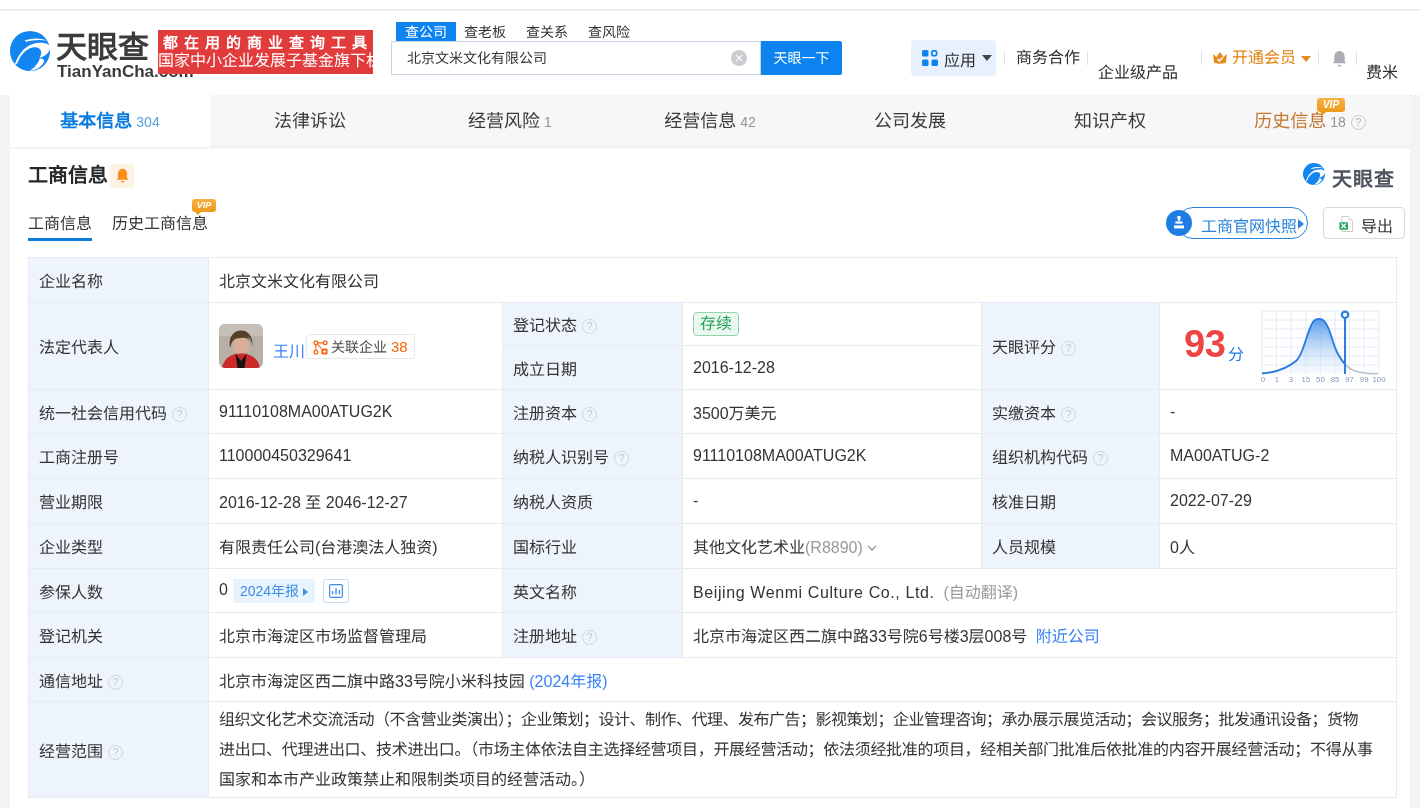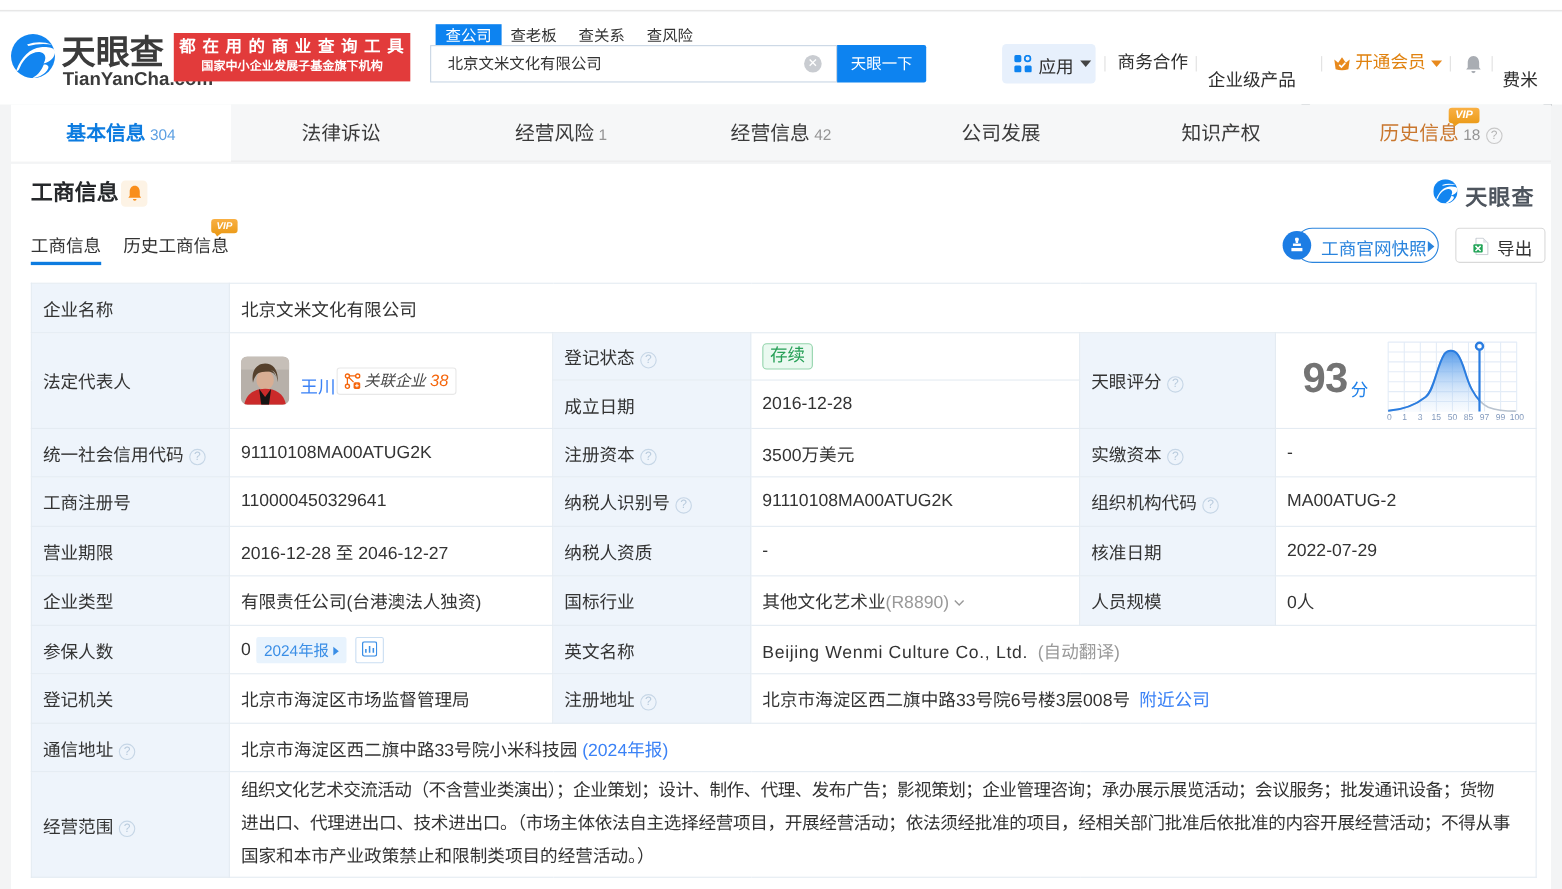--- a/index.html
+++ b/index.html
@@ -9,21 +9,21 @@
 #root{position:absolute;left:0;top:0;width:1420px;height:808px;}
 .abs{position:absolute;}
 
 #topline{position:absolute;left:0;top:0;width:1420px;height:10px;background:#fff;border-bottom:1px solid #e7e7e7;}
 #header{position:absolute;left:0;top:11px;width:1420px;height:84px;background:#fff;}
 #logo-circle{position:absolute;left:10px;top:20px;width:40px;height:40px;}
 #logo-zh{position:absolute;left:56px;top:21px;font-size:31px;font-weight:700;color:#3b3b3b;letter-spacing:0px;line-height:31px;white-space:nowrap;}
 #logo-en{position:absolute;left:57px;top:51px;font-size:17px;font-weight:700;color:#3b3b3b;letter-spacing:0px;white-space:nowrap;}
 #redbox{position:absolute;left:158px;top:19px;width:215px;height:44px;background:#e23b3b;color:#ffffff;text-align:center;}
 #redbox .l1{font-size:15px;font-weight:700;letter-spacing:6px;margin:3px 0 0 5px;line-height:19px;white-space:nowrap;}
-#redbox .l2{font-size:11px;font-weight:700;letter-spacing:0px;line-height:18px;white-space:nowrap;}
+#redbox .l2{font-size:16px;font-weight:400;letter-spacing:0px;line-height:18px;white-space:nowrap;}
 
 #stabs{position:absolute;left:391px;top:11px;width:250px;height:20px;border-bottom:1px solid #dfe4ea;white-space:nowrap;}
 .stab{display:inline-block;font-size:14px;color:#333;margin-right:20px;vertical-align:top;line-height:20px;}
 #stab-sel{display:inline-block;background:#0d83f0;color:#fff;font-size:14px;line-height:20px;padding:0 9px;margin-left:5px;margin-right:8px;}
 #sinput{position:absolute;left:391px;top:30px;width:370px;height:34px;border:1px solid #c8d5e4;background:#fff;font-size:14px;color:#333;line-height:32px;padding-left:15px;}
 #sclear{position:absolute;left:731px;top:39px;width:16px;height:16px;border-radius:50%;background:#c9ccd1;color:#fff;font-size:11px;line-height:16px;text-align:center;}
 #sbtn{position:absolute;left:761px;top:30px;width:81px;height:34px;background:#0d83f0;color:#fff;font-size:14px;text-align:center;line-height:34px;border-radius:0 2px 2px 0;}
 
 #appchip{position:absolute;left:911px;top:29px;width:85px;height:36px;background:#e7f0fc;border-radius:4px;}
 .nav-it{position:absolute;top:36px;font-size:16px;color:#2e2e2e;line-height:22px;white-space:nowrap;}
@@ -61,21 +61,21 @@
 #tbl td.lb{background:#eef4fb;}
 .qm{display:inline-block;width:15px;height:15px;border:1px solid #c6d6e6;border-radius:50%;color:#b9cbdd;font-size:11px;line-height:13px;text-align:center;vertical-align:1px;margin-left:5px;font-weight:400;}
 .blue{color:#3b82f6;}
 .gray{color:#999;margin-top:48px;}
 .tag-green{display:inline-block;border:1px solid #93d4ab;background:#eaf9f0;color:#27a057;font-size:16px;line-height:22px;padding:0 6px;border-radius:4px;}
 .tag-rel{display:inline-block;border:1px solid #e8e8e8;border-radius:3px;height:25px;line-height:23px;padding:0 6px;vertical-align:middle;font-size:14px;color:#4a4a4a;}
 .tag-rel b{color:#f5660c;font-weight:400;font-size:15px;}
 .tag-nb{display:inline-block;background:#e8f3fd;border-radius:2px;color:#3a8ee6;font-size:14px;line-height:24px;padding:0 7px;margin-left:5px;vertical-align:middle;}
 .nb-arw{display:inline-block;width:0;height:0;border-top:4px solid transparent;border-bottom:4px solid transparent;border-left:5px solid #3a8ee6;margin-left:4px;}
 .icon-btn{display:inline-block;width:26px;height:24px;border:1px solid #cadef2;border-radius:2px;background:#fff;vertical-align:middle;margin-left:8px;text-align:center;line-height:22px;}
-#score93{position:absolute;left:24px;top:20px;font-size:38px;font-weight:700;color:#737373;letter-spacing:-0.5px;}
+#score93{position:absolute;left:24px;top:20px;font-size:38px;font-weight:700;color:#ef4444;letter-spacing:-0.5px;}
 #scorefen{position:absolute;left:68px;top:38px;font-size:16px;color:#2080e8;}
 </style>
 </head>
 <body>
 <div id="root">
   <div id="topline"></div>
   <div id="header">
     <svg id="logo-circle" viewBox="0 0 40 40">
       <circle cx="20" cy="20" r="20" fill="#1285f0"></circle>
       <path d="M14.6,9.4 Q26,5.4 37.6,9.6 Q26.4,7.8 15.8,10.8 Z" fill="#fff"></path>
@@ -198,21 +198,21 @@
               <rect width="44" height="44" fill="#b7b0a9"></rect>
               <rect x="0" y="0" width="44" height="12" fill="#c6bfb8"></rect>
               <ellipse cx="22" cy="21.5" rx="8" ry="9" fill="#d8ae94"></ellipse>
               <path d="M11,24 C9,14 14,6.5 22,6.5 C30,6.5 35,14 33,24 C33.5,16 30,11.5 26,13 C22,14.5 16,13.5 14,17 C12.3,19.5 11.5,21.5 11,24 Z" fill="#55402c"></path>
               <path d="M12,21 C12,15 16,11 22,11 C28,11 32,15 32,21 C32,16 29,13.5 22,13.5 C15,13.5 12,16 12,21 Z" fill="#55402c"></path>
               <path d="M3,44 C5,33.5 13,29.5 22,29.5 C31,29.5 39,33.5 41,44 Z" fill="#cb2a2a"></path>
               <path d="M16.5,29.5 L22,37 L27.5,29.5 L25.5,44 L18.5,44 Z" fill="#171414"></path>
             </g>
           </svg>
           <span class="blue" style="position:absolute;left:64px;top:35px;font-size:16px;">王川</span>
-          <span class="tag-rel" style="position:absolute;left:97px;top:31px;margin-left:0;font-style:italic;">
+          <span class="tag-rel" style="position:absolute;left:97px;top:31px;margin-left:0;">
             <svg width="15" height="15" viewBox="0 0 16 16" style="vertical-align:-3px;margin-right:3px">
               <circle cx="3" cy="3" r="2" fill="none" stroke="#f5660c" stroke-width="1.4"></circle>
               <circle cx="3" cy="13" r="2" fill="none" stroke="#f5660c" stroke-width="1.4"></circle>
               <circle cx="13" cy="3" r="2" fill="none" stroke="#f5660c" stroke-width="1.4"></circle>
               <path d="M3,5 L3,11 M5,3 L11,3 M4.5,4.5 L9,9" stroke="#f5660c" stroke-width="1.2"></path>
               <rect x="9" y="9" width="6.5" height="6.5" rx="1.5" fill="#f5660c"></rect>
               <path d="M10.5,12.5 h3.5 M12.25,10.5 v3.5" stroke="#fff" stroke-width="1"></path>
             </svg>关联企业 <b>38</b></span>
         </td>
         <td class="lb">登记状态<span class="qm">?</span></td>

